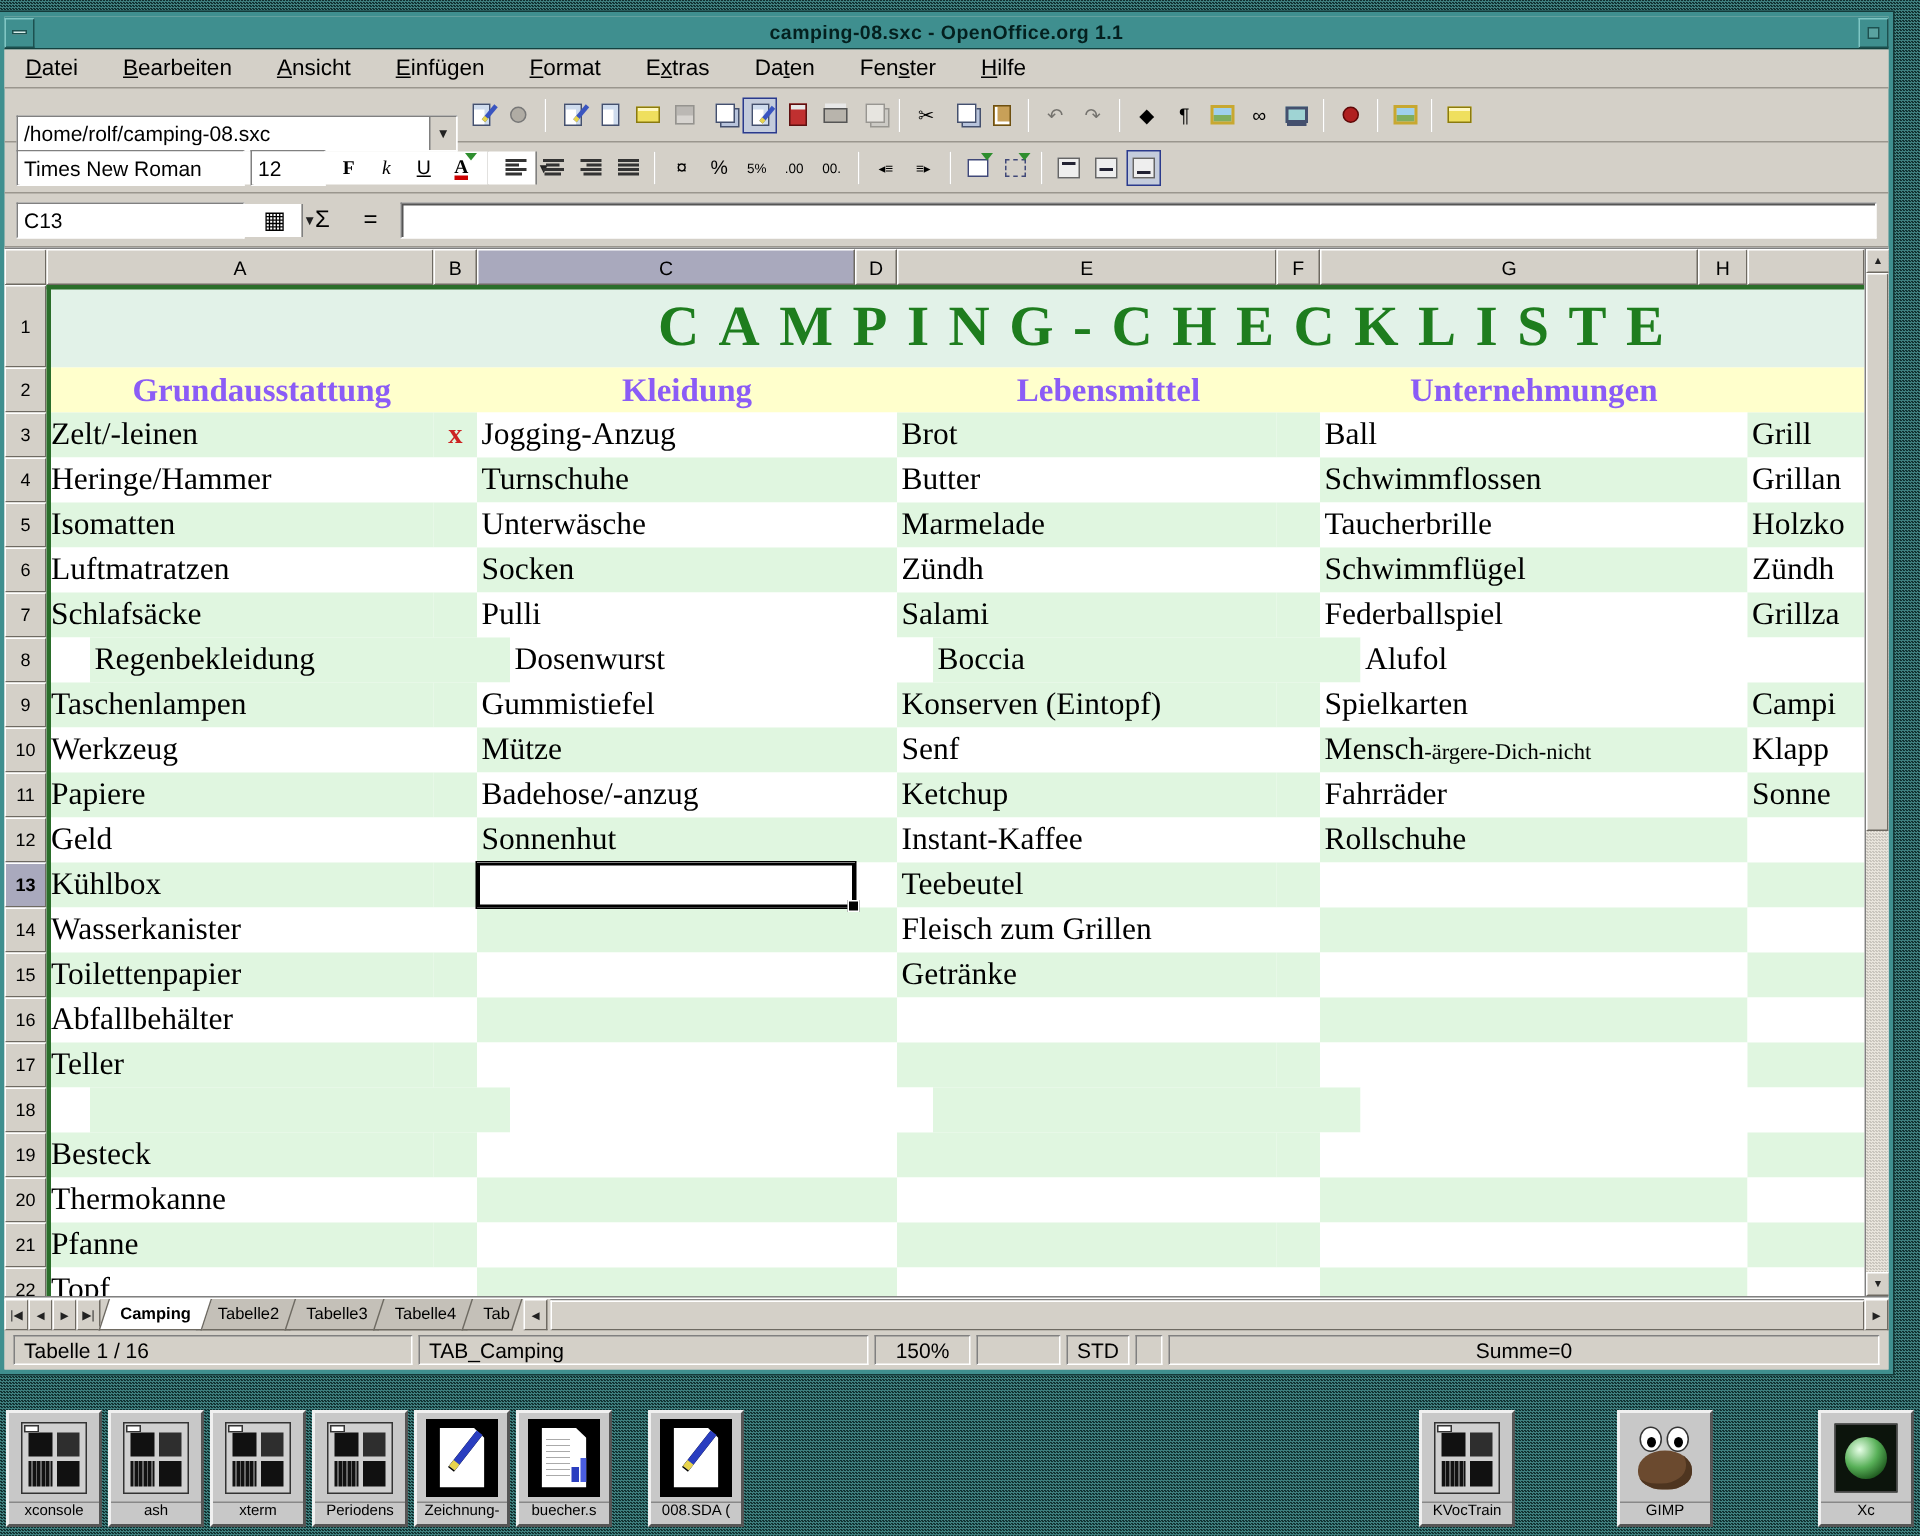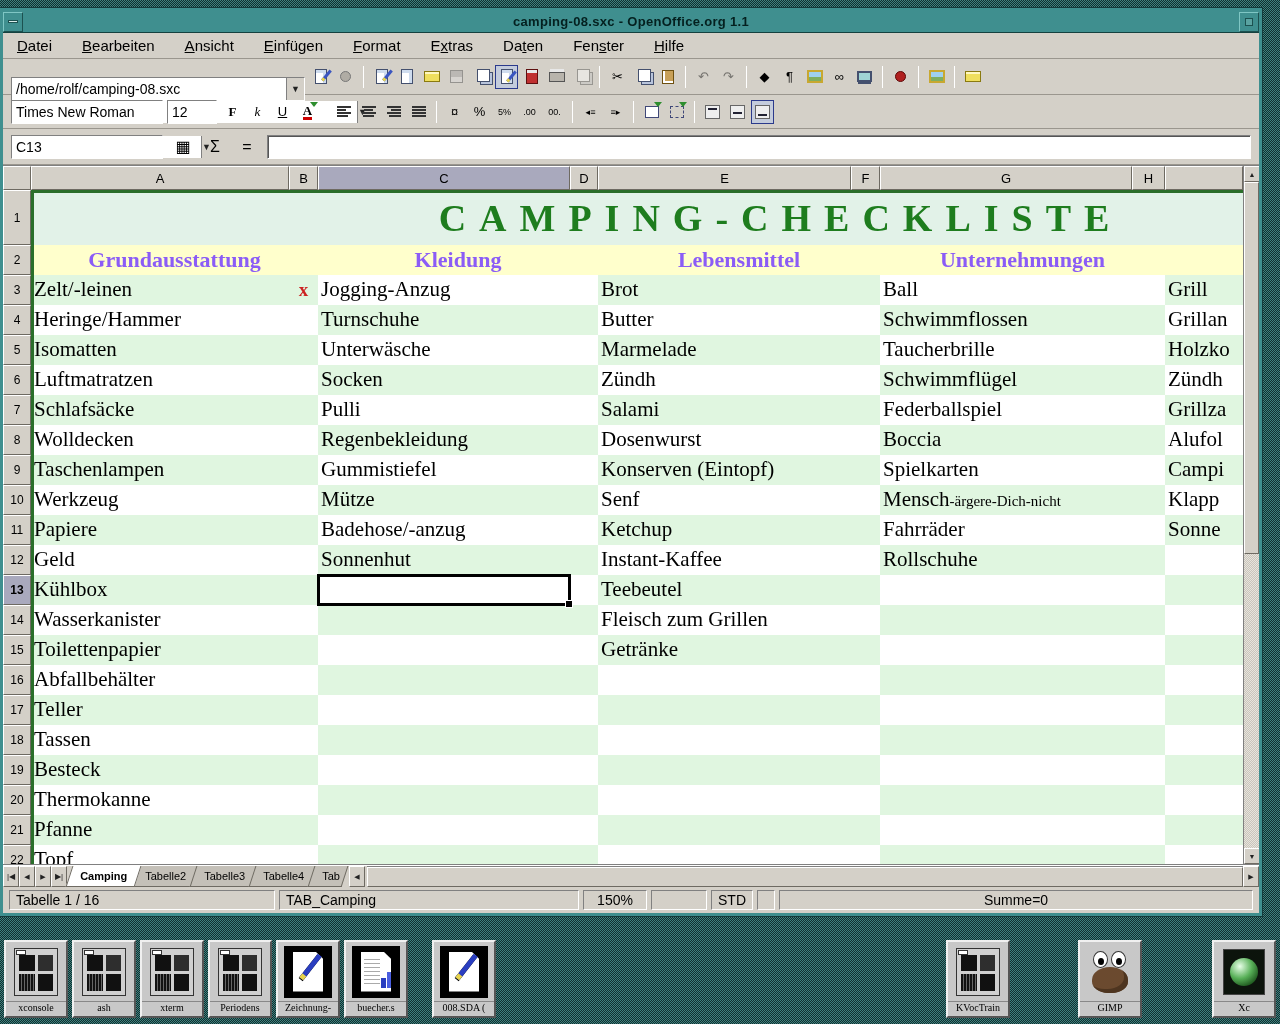--- a/index.html
+++ b/index.html
@@ -108,21 +108,21 @@
   .hthumb { flex:1; background:#d4d0c8; border:1px solid; border-color:#fff #6e6a62 #6e6a62 #fff; }
   
   .statusbar { height:26px; display:flex; align-items:center; gap:4px; padding:2px 6px; flex:0 0 auto; background:#d4d0c8;}
   .status-seg { height:20px; border:1px solid; border-color:#808080 #fff #fff #808080; font-size:14px; line-height:18px; padding:0 6px; overflow:hidden; white-space:nowrap; }
   .seg-info { width:266px; } .seg-name { width:300px; } .seg-zoom { width:64px; text-align:center; }
   .seg-gap1 { width:56px; } .seg-mode { width:42px; } .seg-gap2 { width:18px; }
   .seg-sum { flex:1; text-align:center; }
   
   .task-tile { position:absolute; width:64px; height:78px; background:#c8c8c8; border:2px solid; border-color:#f0f0f0 #555 #555 #f0f0f0; display:flex; flex-direction:column; align-items:center; }
   .task-art { flex:1; width:100%; display:flex; align-items:center; justify-content:center; }
-  .task-label { height:15px; width:100%; background:#c8c8c8; border-top:1px solid #888; font-family:Liberation Serif, serif; font-size:10px; text-align:center; overflow:hidden; white-space:nowrap; }
+  .task-label { height:15px; width:100%; background:#c8c8c8; border-top:1px solid #888; font-family:Liberation Sans, sans-serif; font-size:10px; text-align:center; overflow:hidden; white-space:nowrap; }
   .art-window { width:44px; height:48px; background:#d0d0d0; border:1px solid #333; padding:6px 4px 4px 4px; display:grid; grid-template-columns:1fr 1fr; grid-template-rows:1fr 1fr; gap:3px; position:relative; }
   .art-window::before { content:""; position:absolute; top:1px; left:1px; width:8px; height:3px; background:#fff; border:1px solid #333; }
   .art-window i { background:#111; } .art-window i:nth-child(2){ background:#2e2e2e; } .art-window i:nth-child(3){ background:repeating-linear-gradient(90deg,#111 0 2px,#666 2px 3px); }
   .art-blackdoc { width:48px; height:52px; background:#000; position:relative; display:flex; align-items:center; justify-content:center; }
   .art-page { width:30px; height:40px; background:#fff; clip-path:polygon(0 0,75% 0,100% 18%,100% 100%,0 100%); position:relative; }
   .art-pencil { position:absolute; width:5px; height:30px; background:#2a3ec0; transform:rotate(38deg); top:6px; left:24px; border-bottom:5px solid #e8d44c; box-shadow:0 1px 0 #000; }
   .art-grid { position:absolute; left:3px; top:6px; width:16px; height:26px; background:repeating-linear-gradient(0deg,#aaa 0 1px,#fff 1px 4px), repeating-linear-gradient(90deg,#aaa 0 1px,transparent 1px 5px); }
   .art-bar1 { position:absolute; left:20px; bottom:4px; width:5px; height:10px; background:#2a3ec0; }
   .art-bar2 { position:absolute; left:26px; bottom:4px; width:5px; height:16px; background:#4a5ee0; }
   .art-gimp { width:44px; height:46px; position:relative; }
@@ -456,21 +456,20 @@
             <div class="cell white" style="width: 252px;">Pulli</div>
             <div class="cell white" style="width: 28px;"></div>
             <div class="cell green" style="width: 253px;">Salami</div>
             <div class="cell green" style="width: 29px;"></div>
             <div class="cell white" style="width: 252px;">Federballspiel</div>
             <div class="cell white" style="width: 33px;"></div>
             <div class="cell green" style="flex: 1 1 0%; overflow: hidden;">Grillza</div>
           </div>
           <div class="srow">
             <div class="rowheader">8</div>
-            <div class="cell white" style="width: 258px;">Wolldecken</div>
             <div class="cell white" style="width: 29px;"></div>
             <div class="cell green" style="width: 252px;">Regenbekleidung</div>
             <div class="cell green" style="width: 28px;"></div>
             <div class="cell white" style="width: 253px;">Dosenwurst</div>
             <div class="cell white" style="width: 29px;"></div>
             <div class="cell green" style="width: 252px;">Boccia</div>
             <div class="cell green" style="width: 33px;"></div>
             <div class="cell white" style="flex: 1 1 0%; overflow: hidden;">Alufol</div>
           </div>
           <div class="srow">
@@ -576,21 +575,20 @@
             <div class="cell white" style="width: 252px;"></div>
             <div class="cell white" style="width: 28px;"></div>
             <div class="cell green" style="width: 253px;"></div>
             <div class="cell green" style="width: 29px;"></div>
             <div class="cell white" style="width: 252px;"></div>
             <div class="cell white" style="width: 33px;"></div>
             <div class="cell green" style="flex: 1 1 0%; overflow: hidden;"></div>
           </div>
           <div class="srow">
             <div class="rowheader">18</div>
-            <div class="cell white" style="width: 258px;">Tassen</div>
             <div class="cell white" style="width: 29px;"></div>
             <div class="cell green" style="width: 252px;"></div>
             <div class="cell green" style="width: 28px;"></div>
             <div class="cell white" style="width: 253px;"></div>
             <div class="cell white" style="width: 29px;"></div>
             <div class="cell green" style="width: 252px;"></div>
             <div class="cell green" style="width: 33px;"></div>
             <div class="cell white" style="flex: 1 1 0%; overflow: hidden;"></div>
           </div>
           <div class="srow">

